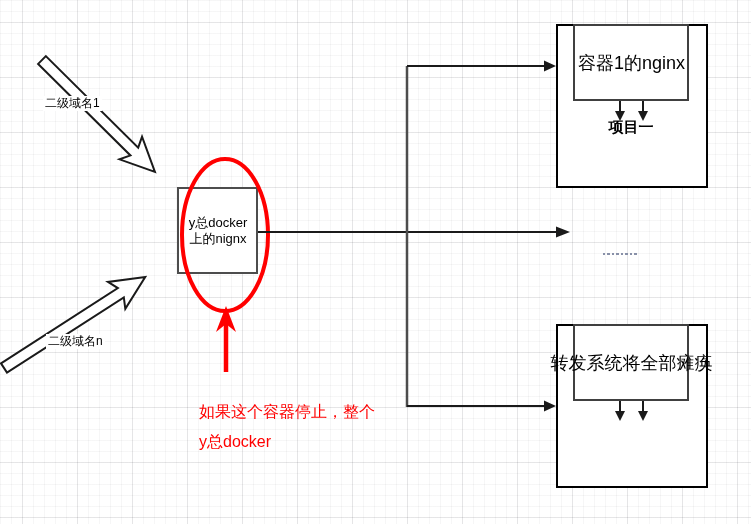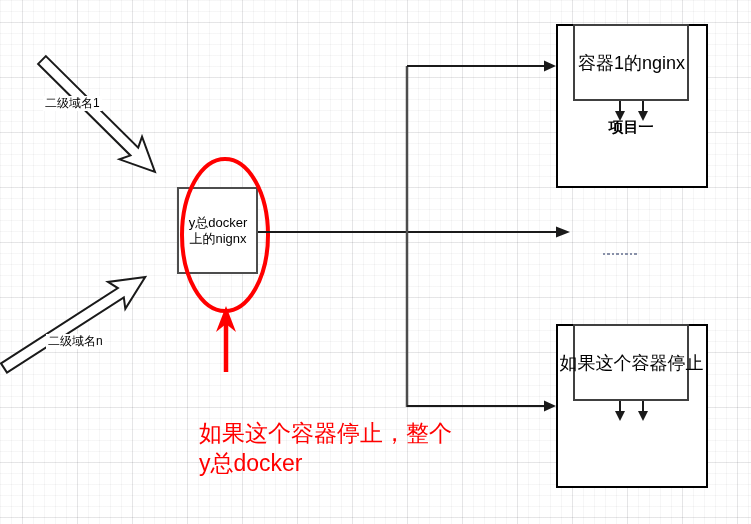--- a/index.html
+++ b/index.html
@@ -22,21 +22,21 @@
     left:179px;top:188px;width:78px;height:85px;
     display:flex;flex-direction:column;align-items:center;justify-content:center;
     font-size:13px;line-height:16px;text-align:center;white-space:normal;
   }
   .nginx-text{
     width:113px;height:75px;display:flex;align-items:center;justify-content:center;
     font-size:18px;text-align:center;
   }
   .project-text{width:114px;text-align:center;font-size:15px;font-weight:bold;}
   .annotation{
-    left:199px;top:397px;font-size:23px;line-height:30px;color:#ff0000;margin-top:21px;
+    left:199px;top:397px;font-size:16px;line-height:30px;color:#ff0000;
   }
   .dashes{
     position:absolute;left:603px;top:253px;width:36px;height:2px;
     background:repeating-linear-gradient(to right,#8890a8 0 2.5px,transparent 2.5px 4.5px);
   }
 </style>
 </head>
 <body>
 
 <div class="stage">
@@ -101,21 +101,21 @@
   <div class="txt domain-label" style="left:2px;top:334px;margin-left:44px;">二级域名n</div>
 
   <div class="txt gateway-text">
     <span>y总docker</span>
     <span>上的nignx</span>
   </div>
 
   <div class="txt nginx-text" style="left:575px;top:25px;">容器1的nginx</div>
   <div class="txt project-text" style="left:574px;top:118px;">项目一</div>
 
-  <div class="txt nginx-text" style="left:575px;top:325px;">如果这个容器停止</div>
+  <div class="txt nginx-text" style="left:575px;top:325px;">转发系统将全部瘫痪</div>
 
   <div class="txt annotation">
     <div>如果这个容器停止，整个</div>
     <div>y总docker</div>
   </div>
 
   <div class="dashes"></div>
 
 </div>
 

